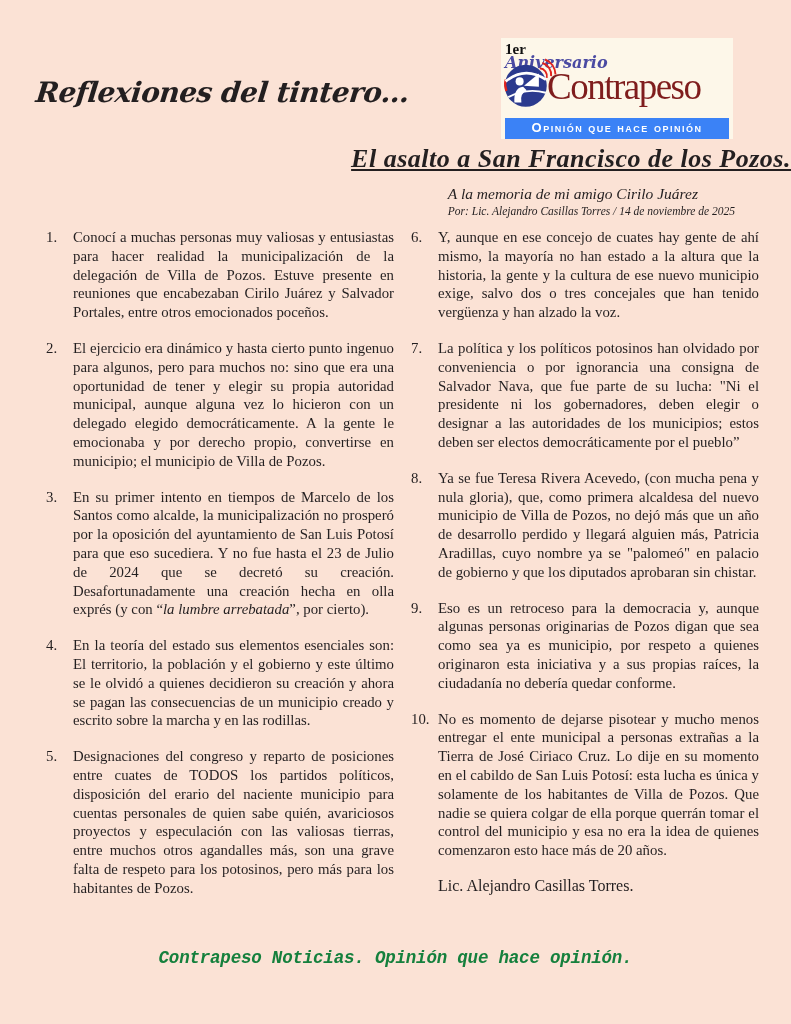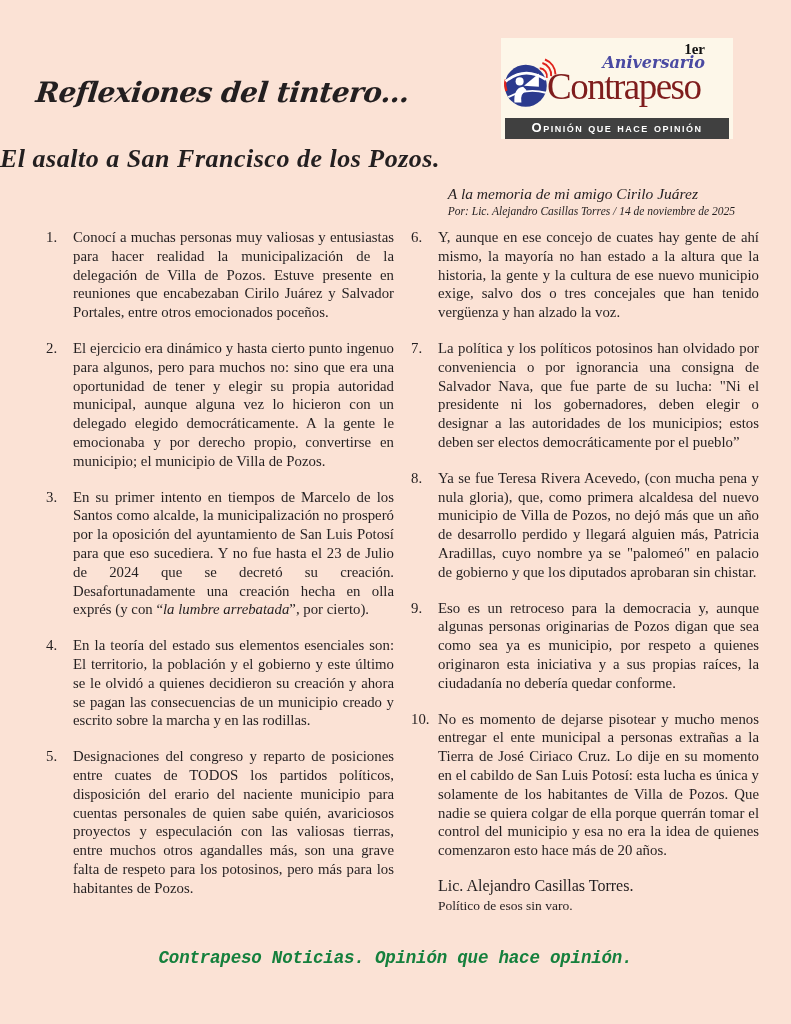--- a/index.html
+++ b/index.html
@@ -17,42 +17,42 @@
     font-family:"DejaVu Serif", serif;
     font-style:italic;font-weight:700;
     font-size:28px;letter-spacing:-0.5px;
     transform:skewX(-6deg);
   }
   
   .logo{
     position:absolute;top:38px;right:58px;width:232px;
     background:#fdf7e9;padding:3px 4px 0 4px;box-sizing:border-box;
   }
-  .logo-anniv{text-align:right;line-height:1;padding-right:24px;}
+  .logo-anniv{line-height:1;padding-right:24px;}
   .logo-1er{font-weight:bold;font-size:15px;color:#111;}
   .logo-aniv{display:block;color:#4a4aa2;font-style:italic;font-weight:bold;
     font-size:16px;font-family:"DejaVu Serif", serif;margin-top:-2px;padding-right:0px;}
   .logo-main{display:flex;align-items:center;margin-top:-14px;}
   .logo-icon{flex:none;margin-left:-2px;}
   .logo-brand{
     color:#7f1d1d;font-weight:normal;font-size:37px;line-height:1;
     letter-spacing:-1.5px;margin-left:-12px;white-space:nowrap;text-align:right;
   }
   .logo-noticias{text-align:right;color:#e0231c;font-weight:bold;font-size:17px;
     line-height:1;margin-top:-6px;padding-right:2px;}
   .logo-banner{
-    background:#404040;color:#fff;text-align:center;
+    background:#3b82f6;color:#fff;text-align:center;
     font-family:"Liberation Sans", sans-serif;font-weight:bold;
     font-size:13px;font-variant:small-caps;letter-spacing:1.5px;
     padding:2px 0 4px 0;margin-top:3px;
   }
   
   .title{
-    position:absolute;top:144px;left:0;width:100%;text-align:left;
-    font-size:26px;font-weight:bold;font-style:italic;letter-spacing:0.5px;
+    position:absolute;top:144px;left:0;width:100%;text-align:right;
+    font-size:26px;font-weight:bold;font-style:italic;letter-spacing:0.5px;text-decoration:underline;
   }
   .dedication{position:absolute;top:185px;right:56px;font-style:italic;}
   .dedication-line1{font-size:15.5px;}
   .dedication-line2{font-size:11.5px;margin-top:2px;}
   
   .columns{
     position:absolute;top:228px;left:46px;width:714px;
     display:flex;gap:17px;
   }
   .col{width:348px;box-sizing:border-box;}
@@ -149,19 +149,18 @@
           <div class="para">
             <div class="para-num">9.</div>
             <div class="para-text"><span>Eso es un retroceso para la democracia y, aunque algunas personas originarias de Pozos digan que sea como sea ya es municipio, por respeto a quienes originaron esta iniciativa y a sus propias raíces, la ciudadanía no debería quedar conforme.</span></div>
           </div>
           <div class="para">
             <div class="para-num">10.</div>
             <div class="para-text"><span>No es momento de dejarse pisotear y mucho menos entregar el ente municipal a personas extrañas a la Tierra de José Ciriaco Cruz.  Lo dije en su momento en el cabildo de San Luis Potosí: esta lucha es única y solamente de los habitantes de Villa de Pozos. Que nadie se quiera colgar de ella porque querrán tomar el control del municipio y esa no era la idea de quienes comenzaron esto hace más de 20 años.</span></div>
           </div>
         </div>
       <div class="signature">Lic. Alejandro Casillas Torres.</div>
-      <div class="signature-note">Político de esos sin varo.</div>
     </div>
   </div>
 
   <div class="footer">Contrapeso Noticias. Opinión que hace opinión.</div>
 
 </div>
 
 </body></html>

